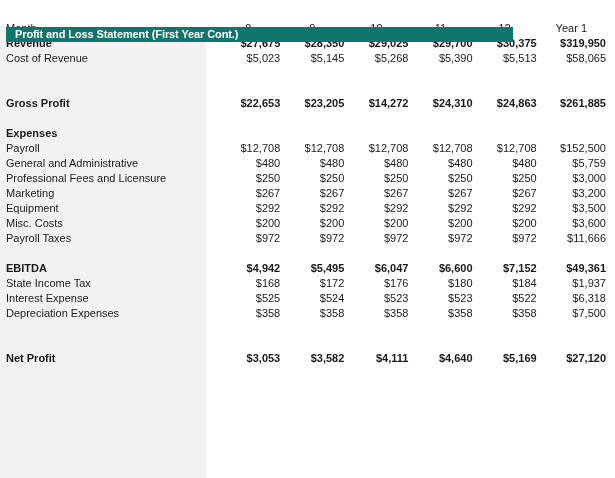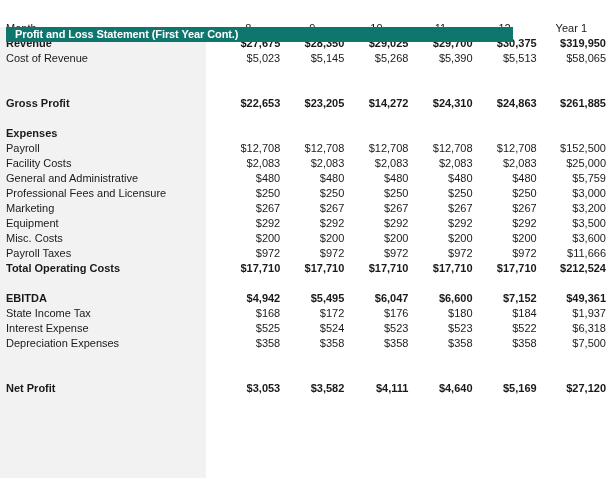--- a/index.html
+++ b/index.html
@@ -185,29 +185,20 @@
         <tr>
           <td class="label">Payroll</td>
           <td class="num">$12,708</td>
           <td class="num">$12,708</td>
           <td class="num">$12,708</td>
           <td class="num">$12,708</td>
           <td class="num">$12,708</td>
           <td class="num">$152,500</td>
         </tr>
         <tr>
-          <td class="label">Facility Costs</td>
-          <td class="num">$2,083</td>
-          <td class="num">$2,083</td>
-          <td class="num">$2,083</td>
-          <td class="num">$2,083</td>
-          <td class="num">$2,083</td>
-          <td class="num">$25,000</td>
-        </tr>
-        <tr>
           <td class="label">General and Administrative</td>
           <td class="num">$480</td>
           <td class="num">$480</td>
           <td class="num">$480</td>
           <td class="num">$480</td>
           <td class="num">$480</td>
           <td class="num">$5,759</td>
         </tr>
         <tr>
           <td class="label">Professional Fees and Licensure</td>
@@ -246,29 +237,20 @@
           <td class="num">$3,600</td>
         </tr>
         <tr>
           <td class="label">Payroll Taxes</td>
           <td class="num">$972</td>
           <td class="num">$972</td>
           <td class="num">$972</td>
           <td class="num">$972</td>
           <td class="num">$972</td>
           <td class="num">$11,666</td>
-        </tr>
-        <tr class="bold">
-          <td class="label">Total Operating Costs</td>
-          <td class="num">$17,710</td>
-          <td class="num">$17,710</td>
-          <td class="num">$17,710</td>
-          <td class="num">$17,710</td>
-          <td class="num">$17,710</td>
-          <td class="num">$212,524</td>
         </tr>
         <tr class=" spacer">
           <td class="label"></td>
           <td class="num"></td>
           <td class="num"></td>
           <td class="num"></td>
           <td class="num"></td>
           <td class="num"></td>
           <td class="num"></td>
         </tr>

